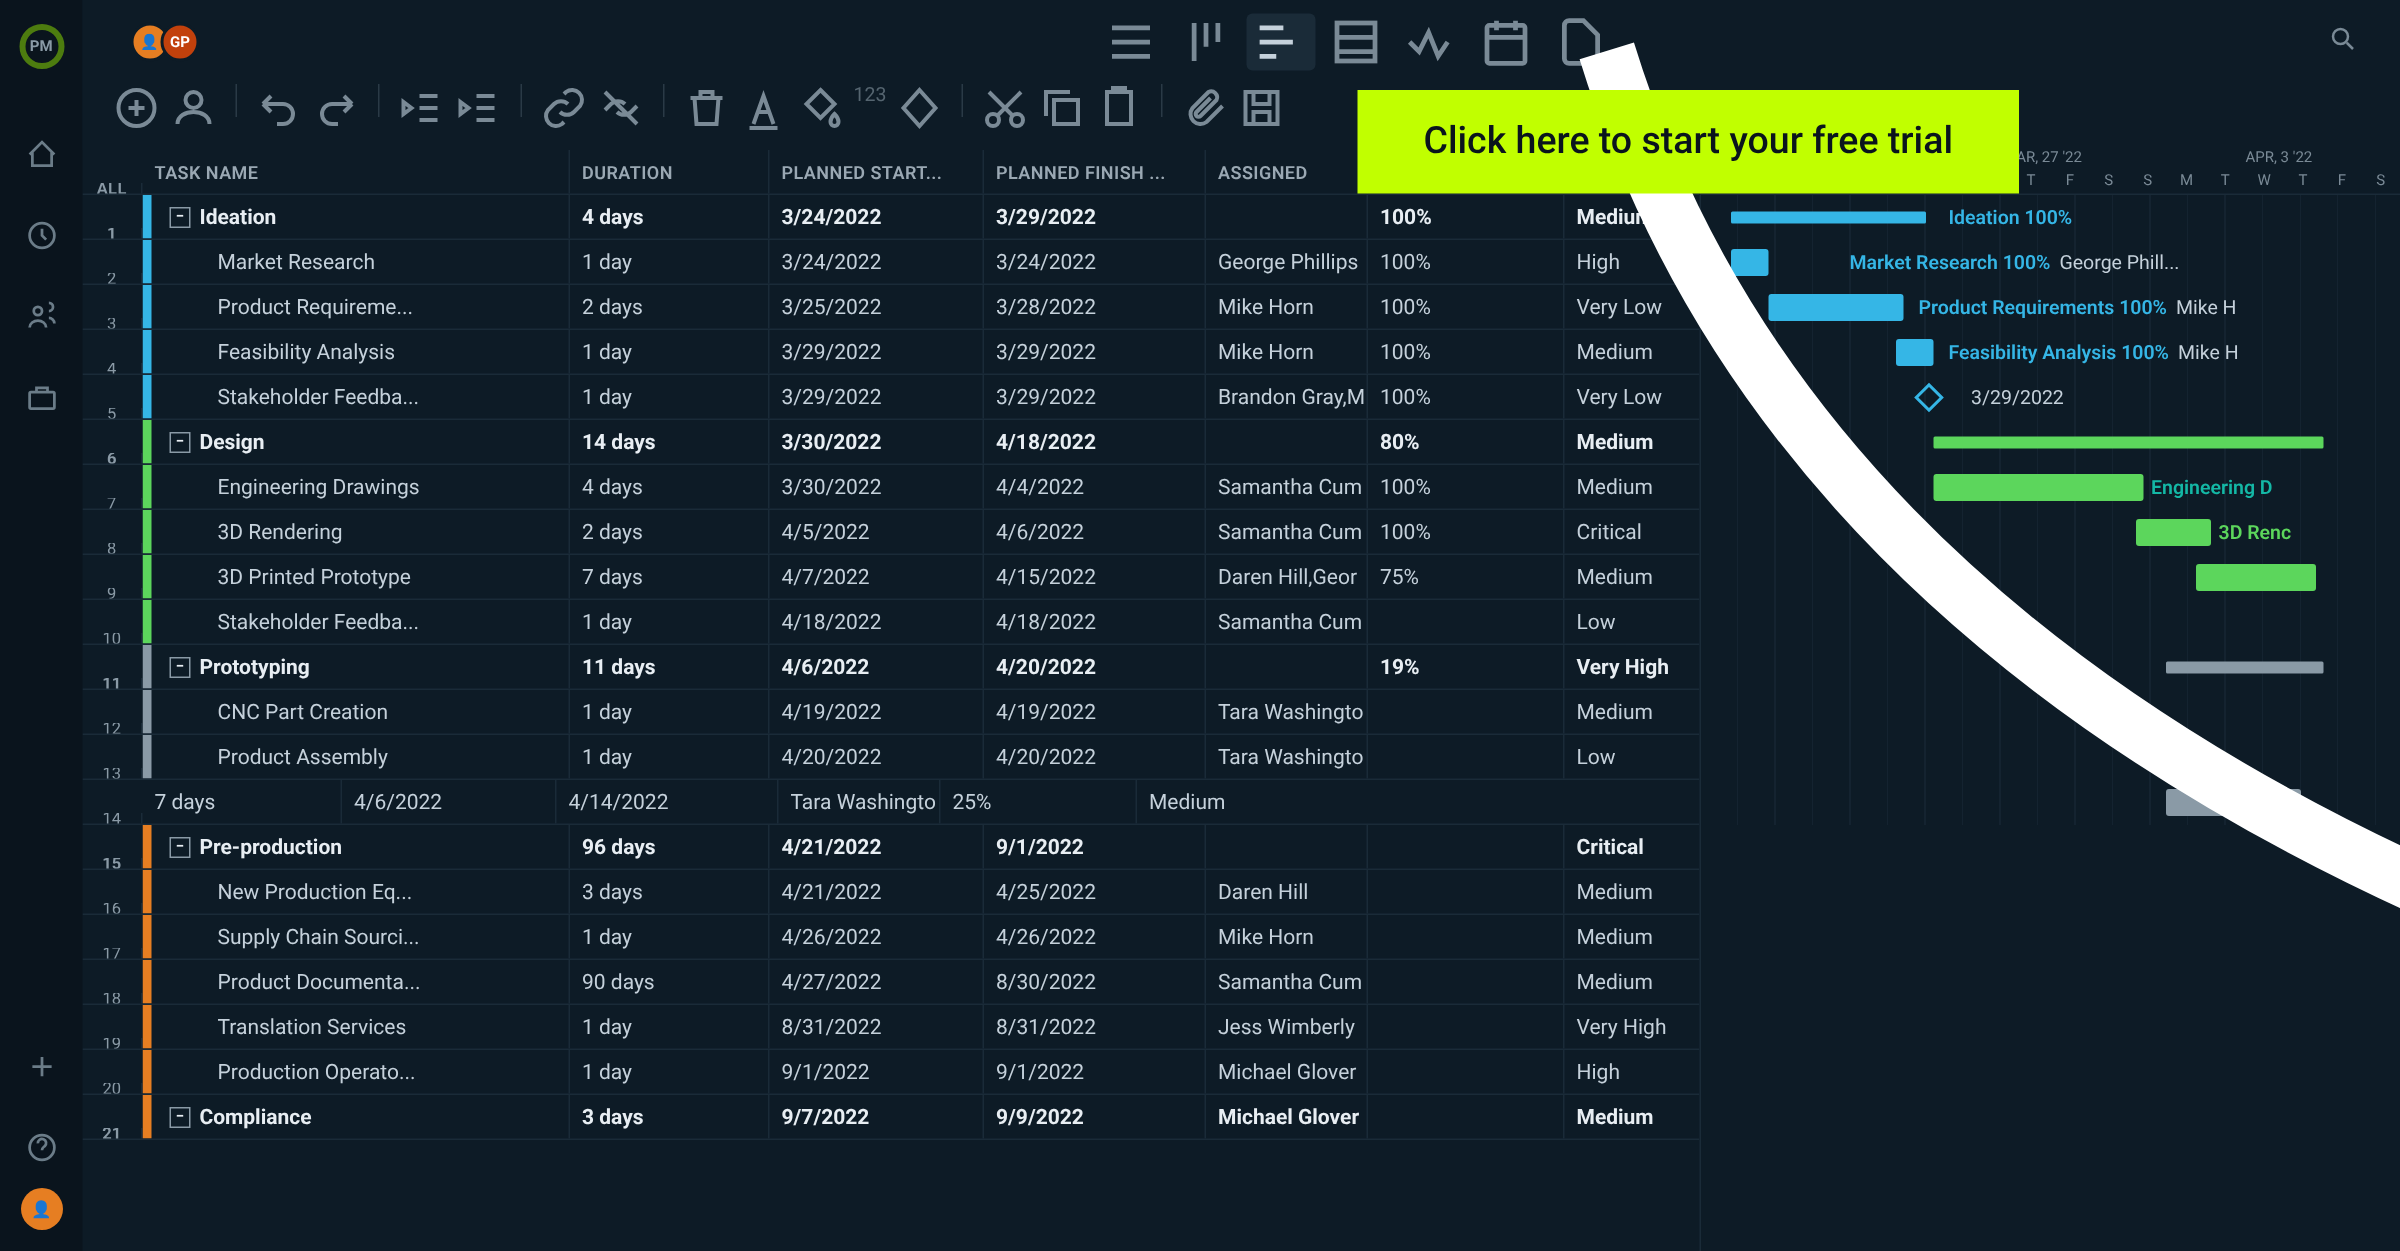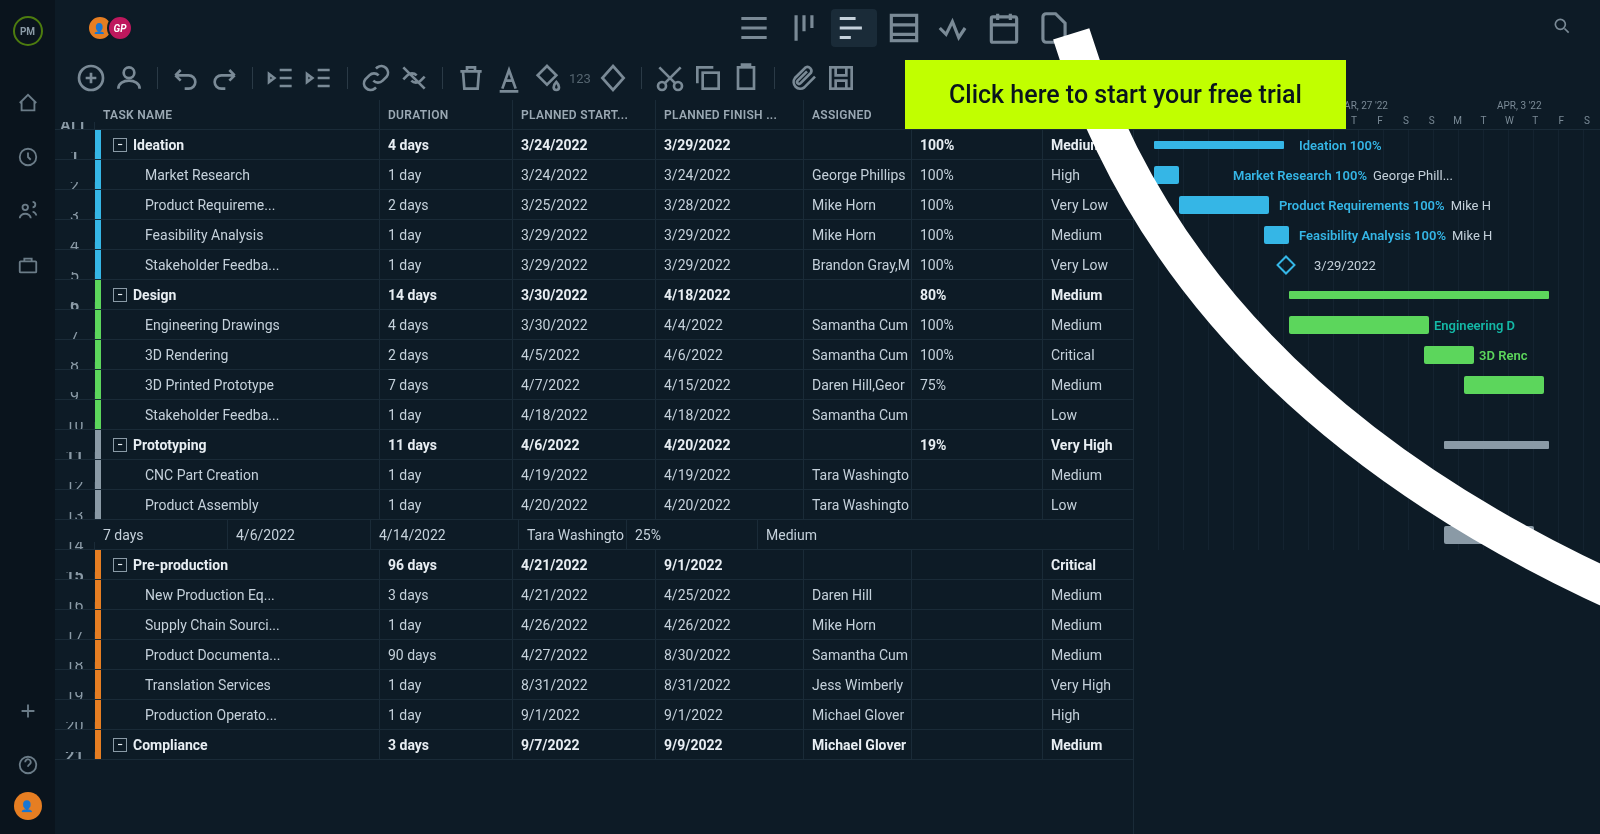--- a/index.html
+++ b/index.html
@@ -1,44 +1,44 @@
 <!DOCTYPE html>
 <html><head>
 <meta charset="utf-8">
 <style>
 * { margin:0; padding:0; box-sizing:border-box; font-family:-apple-system,BlinkMacSystemFont,"Segoe UI",Roboto,sans-serif; }
 body { background:#0d1b26; color:#c5d1db; overflow:hidden; width:1600px; height:834px; }
 .app { display:flex; height:100%; }
 .sidebar { width:55px; background:#0a141d; display:flex; flex-direction:column; align-items:center; padding-top:16px; }
-.sidebar .logo { width:30px; height:30px; border-radius:50%; border:2px solid #4d7c0f; display:flex; align-items:center; justify-content:center; font-size:10px; font-weight:bold; color:#8a9aa6; margin-bottom:30px; }
+.sidebar .logo { width:30px; height:30px; border-radius:50%; border:4px solid #4d7c0f; display:flex; align-items:center; justify-content:center; font-size:10px; font-weight:bold; color:#8a9aa6; margin-bottom:30px; }
 .sidebar .nav-icon { width:22px; height:22px; margin:16px 0; display:flex; align-items:center; justify-content:center; color:#6b7c88; cursor:pointer; }
 .sidebar .spacer { flex:1; }
 .sidebar .avatar-sm { width:28px; height:28px; border-radius:50%; background:#e67e22; margin-bottom:14px; display:flex; align-items:center; justify-content:center; font-size:11px; color:#fff; }
 .main { flex:1; display:flex; flex-direction:column; }
 .header { height:56px; display:flex; align-items:center; padding:0 20px; background:#0d1b26; }
 .header h1 { font-size:26px; font-weight:400; color:#e8eef3; }
 .header .avatars { margin-left:18px; display:flex; }
 .header .avatar { width:26px; height:26px; border-radius:50%; margin-left:-6px; border:2px solid #0d1b26; display:flex; align-items:center; justify-content:center; font-size:10px; font-weight:bold; }
 .header .av1 { background:#e67e22; color:#fff; }
-.header .av2 { background:#be185d; color:#fff;font-style:italic; }
+.header .av2 { background:#c2410c; color:#fff; }
 .header .view-tabs { margin-left:auto; display:flex; gap:4px; margin-right:auto; padding-left:130px; }
 .header .view-tab { width:46px; height:38px; display:flex; align-items:center; justify-content:center; color:#7a8a96; cursor:pointer; border-radius:4px; }
 .header .view-tab.active { background:#1a2b38; color:#c5d1db; }
 .header .search-ic { padding:8px; color:#7a8a96; cursor:pointer; }
-.toolbar { height:44px; background:#0d1b26; display:flex; align-items:center; padding:0 20px; gap:6px; }
+.toolbar { height:44px; background:#0d1b26; display:flex; padding:0 20px; gap:6px; }
 .toolbar .tb-btn { width:32px; height:32px; display:flex; align-items:center; justify-content:center; color:#7a8a96; cursor:pointer; }
 .toolbar .sep { width:1px; height:22px; background:#2a3a46; margin:0 6px; }
 .toolbar .num { color:#556570; font-size:13px; }
 .content { flex:1; display:flex; overflow:hidden; }
 .grid { width:1078px; overflow:hidden; display:flex; flex-direction:column; }
 .grid-header, .grid-row { display:flex; border-bottom:1px solid #1a2b38; }
 .grid-header { background:#0d1b26; height:30px; color:#9aa8b3; font-size:12px; font-weight:600; letter-spacing:0.3px; }
 .grid-row { height:30px; font-size:14px; color:#c5d1db; }
 .cell { padding:0 8px; display:flex; align-items:center; overflow:hidden; white-space:nowrap; border-right:1px solid #1a2b38; }
-.c-all { width:40px; justify-content:center; color:#8a9aa6; font-size:16px;margin-top:22px; }
+.c-all { width:40px; justify-content:center; color:#8a9aa6; font-size:11px;margin-top:22px; }
 .c-name { width:285px; position:relative; }
 .c-dur  { width:133px; }
 .c-ps   { width:143px; }
 .c-pf   { width:148px; }
 .c-as   { width:108px; }
 .c-pc   { width:131px; }
 .c-pr   { width:90px; border-right:none; }
 .color-bar { position:absolute; left:0; top:0; width:6px; height:100%; }
 .collapse-ic { width:14px; height:14px; border:1px solid #8a9aa6; margin-right:6px; display:flex; align-items:center; justify-content:center; font-size:10px; line-height:10px; cursor:pointer; flex-shrink:0; }
 .indent-1 .c-name { padding-left:18px; }

